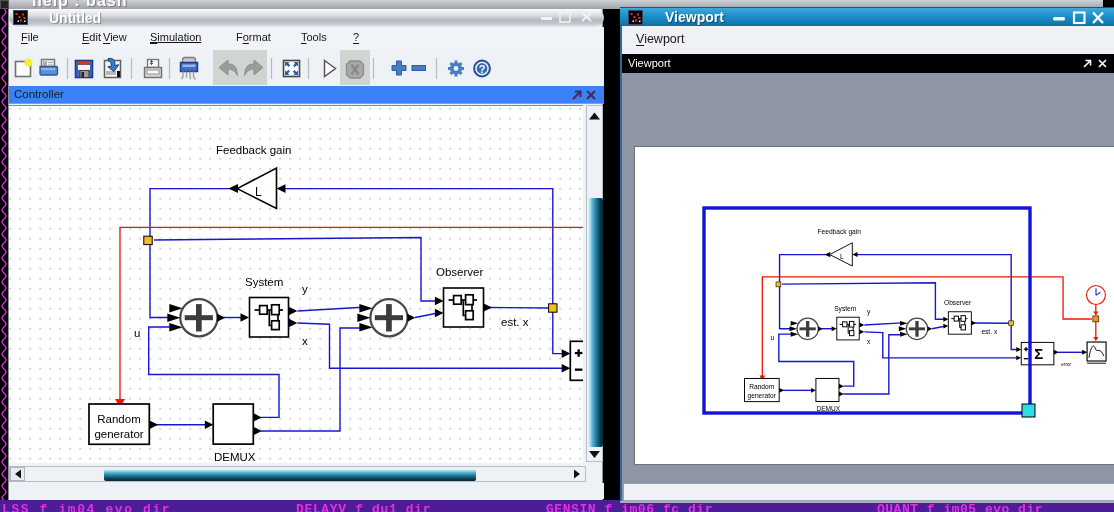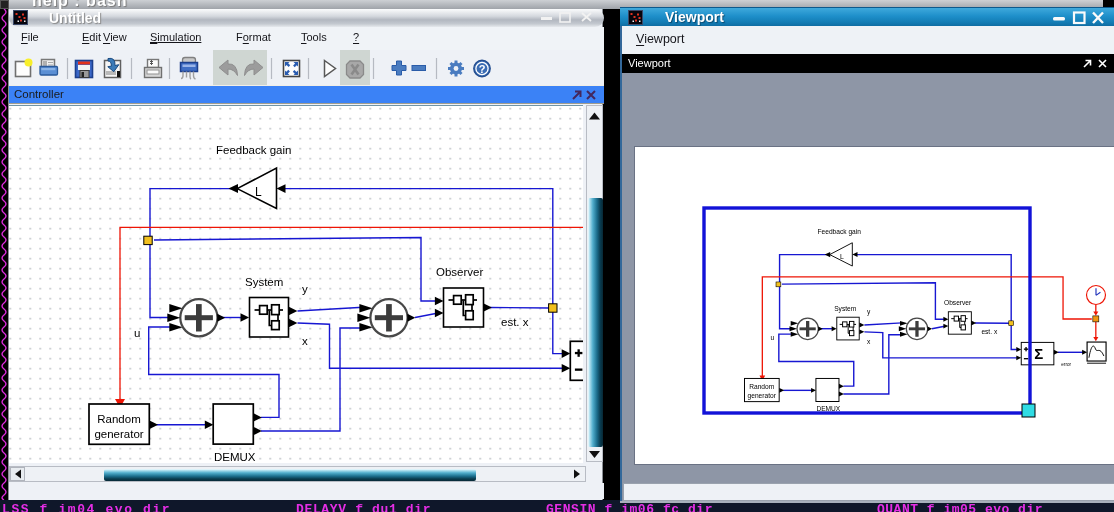--- a/index.html
+++ b/index.html
@@ -8,21 +8,21 @@
 .abs{position:absolute;}
 
 #helpbar{left:0;top:0;width:1103px;height:9px;
   background:linear-gradient(#cdd0d4,#9fa3a9);overflow:hidden;}
 #helpbar .t{position:absolute;left:32px;top:-8px;font-size:16px;font-weight:bold;color:#fff;
   text-shadow:1px 1px 1px #777;letter-spacing:1px;}
 #helpicon{left:0;top:0;width:9px;height:9px;background:#222;border:1px solid #555;box-sizing:border-box;}
 
 #lstrip{left:0;top:9px;width:8px;height:491px;background:#000;overflow:hidden;}
 
-#bterm{left:0;top:500px;width:1114px;height:12px;background:#0f172a;overflow:hidden;
+#bterm{left:0;top:500px;width:1114px;height:12px;background:#4c1d95;overflow:hidden;
   font-family:"Liberation Mono",monospace;font-weight:bold;font-size:13px;color:#e62ee6;}
 #bterm span{position:absolute;top:2px;}
 
 #w1{left:8px;top:9px;width:595px;height:491px;background:#eef1f6;
   border-left:1px solid #8a8e94;border-right:1px solid #8a8e94;box-sizing:border-box;}
 #w1title{left:0;top:0;width:595px;height:18px;
   background:linear-gradient(#fbfcfd,#d4d8de 40%,#b2b7c0 60%,#c3c8cf 82%,#e6e9ed);border-radius:9px;}
 #w1title .t{position:absolute;left:40px;top:1px;font-size:14px;font-weight:bold;color:#fff;
   text-shadow:1px 1px 1px #888;}
 

